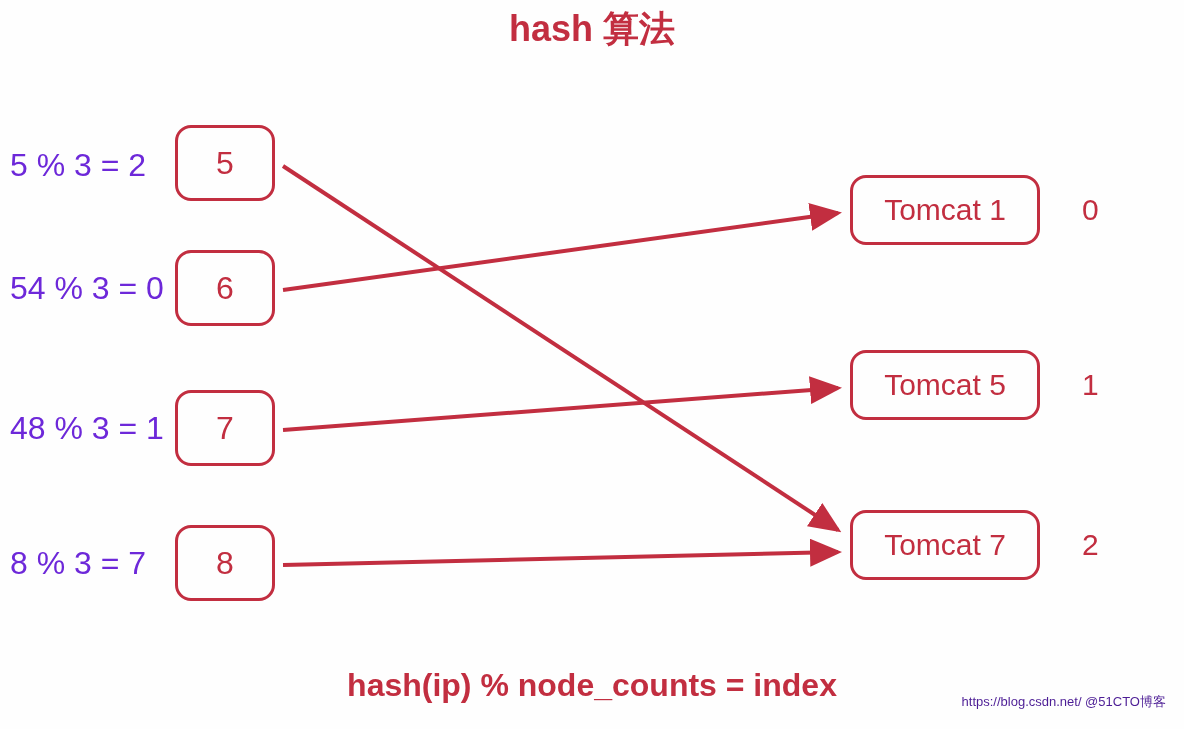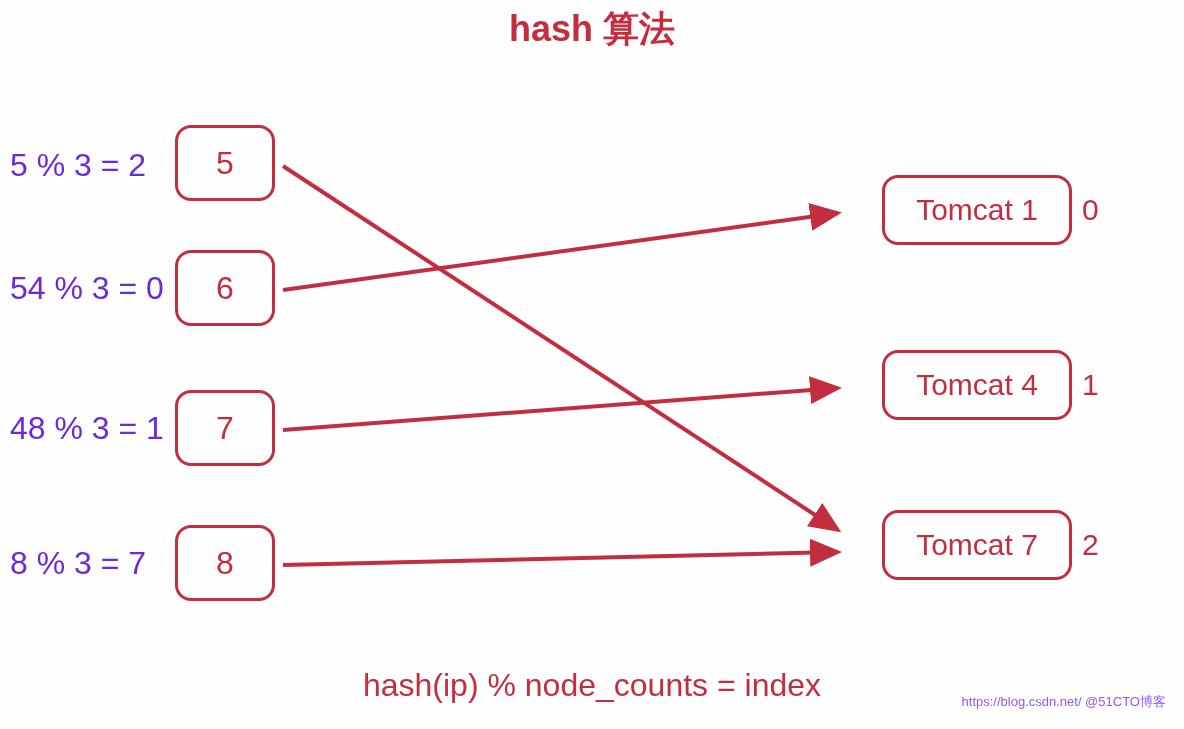--- a/index.html
+++ b/index.html
@@ -23,26 +23,27 @@
       font-size: 36px;
       font-weight: bold;
     }
     .formula-bottom {
       position: absolute;
       bottom: 25px;
       left: 50%;
       transform: translateX(-50%);
       color: #c22e40;
       font-size: 32px;
+      font-weight: bold;
     }
     .watermark {
       position: absolute;
       bottom: 18px;
       right: 18px;
-      color: #8b5cf6;
+      color: #4c1d95;
       font-size: 13px;
     }
     .eq-label {
       position: absolute;
       color: #6d28d9;
       font-size: 32px;
     }
     .small-box {
       position: absolute;
       width: 100px;
@@ -61,21 +62,20 @@
       width: 190px;
       height: 70px;
       border: 3px solid #c22e40;
       border-radius: 16px;
       display: flex;
       align-items: center;
       justify-content: center;
       color: #c22e40;
       font-size: 30px;
       background: #fefefe;
-      margin-left: 32px;
     }
     .index-label {
       position: absolute;
       color: #c22e40;
       font-size: 30px;
     }
     svg.arrows {
       position: absolute;
       top: 0;
       left: 0;
@@ -93,21 +93,21 @@
 <div class="eq-label" style="top:270px;left:10px">54 % 3 = 0</div>
 <div class="eq-label" style="top:410px;left:10px">48 % 3 = 1</div>
 <div class="eq-label" style="top:545px;left:10px">8 % 3 = 7</div>
 
 <div class="small-box" style="top:125px;left:175px">5</div>
 <div class="small-box" style="top:250px;left:175px">6</div>
 <div class="small-box" style="top:390px;left:175px">7</div>
 <div class="small-box" style="top:525px;left:175px">8</div>
 
 <div class="tomcat-box" style="top:175px;left:850px">Tomcat 1</div>
-<div class="tomcat-box" style="top:350px;left:850px">Tomcat 4</div>
+<div class="tomcat-box" style="top:350px;left:850px">Tomcat 5</div>
 <div class="tomcat-box" style="top:510px;left:850px">Tomcat 7</div>
 
 <div class="index-label" style="top:193px;left:1082px">0</div>
 <div class="index-label" style="top:368px;left:1082px">1</div>
 <div class="index-label" style="top:528px;left:1082px">2</div>
 
 <svg class="arrows">
   <defs>
     <marker id="arrowhead" markerWidth="8" markerHeight="7" refX="7" refY="3.5" orient="auto">
       <polygon points="0 0, 8 3.5, 0 7" fill="#c22e40"></polygon>

